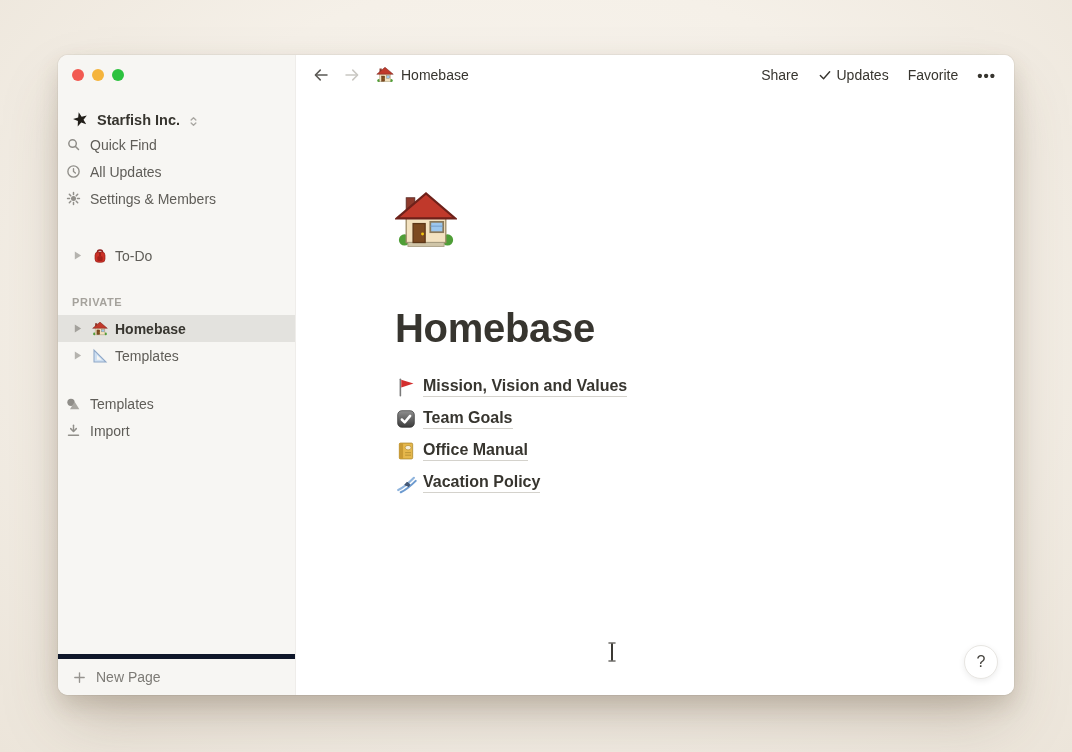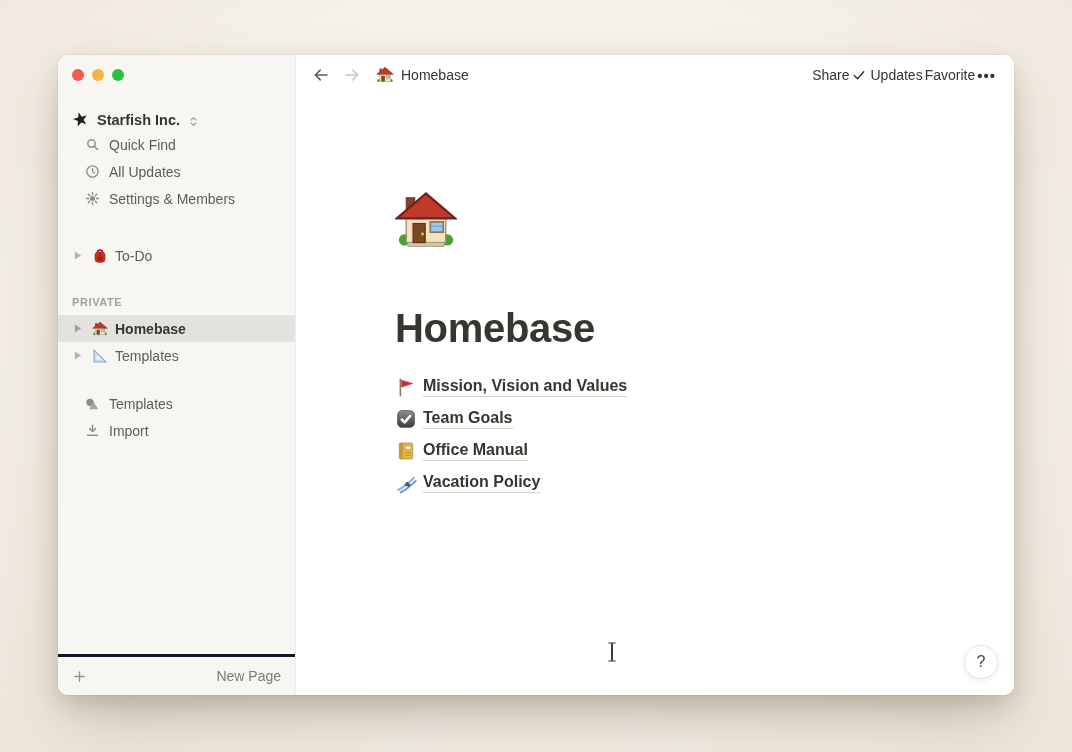--- a/index.html
+++ b/index.html
@@ -27,21 +27,21 @@
   .tl.red { background:#f25a52; }
   .tl.yellow { background:#f5b43c; }
   .tl.green { background:#2cc23f; }
 
   .ws-row { margin-top:19px; height:28px; display:flex; align-items:flex-end; gap:8px; padding:0 14px; cursor:pointer; }
   .ws-name { font-size:14.5px; font-weight:700; color:#37352f; }
   .ws-caret { color:#aaa8a3; display:flex; }
 
   .nav { margin-top:3px; }
   .srow {
-    height:27px; display:flex; align-items:center; gap:9px; padding:0 26px;
+    height:27px; display:flex; align-items:center; gap:9px; padding:0 7px;
     color:#5f5d58; font-weight:400; cursor:pointer; white-space:nowrap;
   }
   .srow .uicon { display:flex; width:16px; justify-content:center; color:#918f8a; }
 
   .sec-title {
     padding:0 14px; height:18px; display:flex; align-items:center;
     font-size:11px; font-weight:700; letter-spacing:0.6px; color:#a5a29c;
   }
   .sec-shared { margin-top:26px; }
   .sec-private { margin-top:24px; }
@@ -49,39 +49,39 @@
   .prow {
     height:27px; display:flex; align-items:center; gap:6px; padding:0 14px 0 15px;
     color:#5f5d58; cursor:pointer; white-space:nowrap;
   }
   .prow .disclosure { display:flex; width:12px; color:#b5b3ae; }
   .prow .emoji { display:flex; width:18px; justify-content:center; }
   .prow.selected { background:#e3e2de; color:#37352f; font-weight:700; }
 
   .tools { margin-top:21px; }
   .footer {
-    margin-top:auto; border-top:3px solid #0f172a; height:41px;
-    display:flex; align-items:center; padding:0 14px;
-    color:#7d7b76; cursor:pointer;justify-content:space-between;
+    margin-top:auto; border-top:5px solid #0f172a; height:41px;
+    display:flex; align-items:center; gap:9px; padding:0 14px;
+    color:#7d7b76; cursor:pointer;
   }
   .footer .uicon { display:flex; color:#96948f; }
 
   
   .main { flex:1; display:flex; flex-direction:column; background:#fff; position:relative; }
   .topbar {
     height:40px; flex:0 0 40px; display:flex; align-items:center;
     padding:0 18px 0 16px; font-size:14px;
   }
   .navarrows { display:flex; gap:13px; align-items:center; }
   .arrow { display:flex; cursor:pointer; }
   .arrow.back { color:#5a5854; }
   .arrow.fwd { color:#c9c7c2; }
   .crumb { margin-left:15px; display:flex; align-items:center; gap:7px; cursor:pointer; }
   .crumb-label { color:#37352f; }
-  .tb-actions { margin-left:auto; display:flex; align-items:center; gap:2px; color:#37352f; }
+  .tb-actions { margin-left:auto; display:flex; align-items:center; gap:19px; color:#37352f; }
   .tb-btn { cursor:pointer; display:flex; align-items:center; gap:5px; }
   .tb-more { font-size:15px; letter-spacing:1px; font-weight:700; cursor:pointer; }
 
   .content { flex:1; position:relative; padding:95px 0 0 99px; }
   .page-icon { width:62px; height:62px; cursor:pointer; }
   .page-title { margin-top:52px; font-size:40px; line-height:48px; font-weight:700; letter-spacing:-0.3px; color:#37352f; }
   .links { margin-top:19px; }
   .link-row { height:32px; display:flex; align-items:center; gap:6px; cursor:pointer; }
   .link-row .emoji { display:flex; width:22px; justify-content:center; }
   .link-label {

